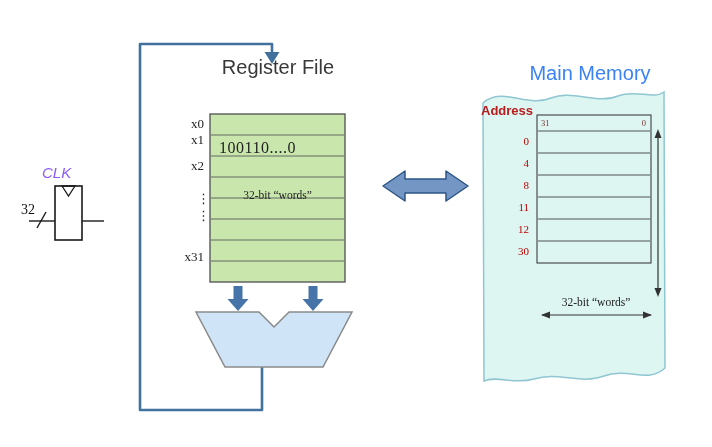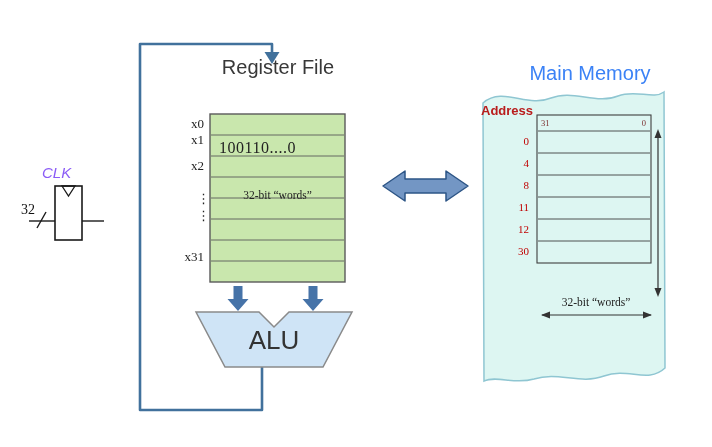--- a/index.html
+++ b/index.html
@@ -108,21 +108,20 @@
   <span class="lbl" id="rf-title">Register File</span>
   <span class="lbl mono reg-label" style="top:116px">x0</span>
   <span class="lbl mono reg-label" style="top:132px">x1</span>
   <span class="lbl mono reg-label" style="top:158px">x2</span>
   <span class="lbl mono reg-ellipsis" style="top:192px">⋮</span>
   <span class="lbl mono reg-ellipsis" style="top:209px">⋮</span>
   <span class="lbl mono reg-label" style="top:249px">x31</span>
   <span class="lbl mono" id="rf-x1-value">100110....0</span>
   <span class="lbl mono" id="rf-words-label">32-bit “words”</span>
 
-  <span class="lbl" id="alu-label">ALU</span>
 
   <span class="lbl" id="mm-title">Main Memory</span>
   <span class="lbl" id="mm-address-label">Address</span>
   <span class="lbl mono bit-label" id="bit-high">31</span>
   <span class="lbl mono bit-label" id="bit-low">0</span>
   <span class="lbl mono addr" style="top:135px">0</span>
   <span class="lbl mono addr" style="top:157px">4</span>
   <span class="lbl mono addr" style="top:179px">8</span>
   <span class="lbl mono addr" style="top:201px">11</span>
   <span class="lbl mono addr" style="top:223px">12</span>

